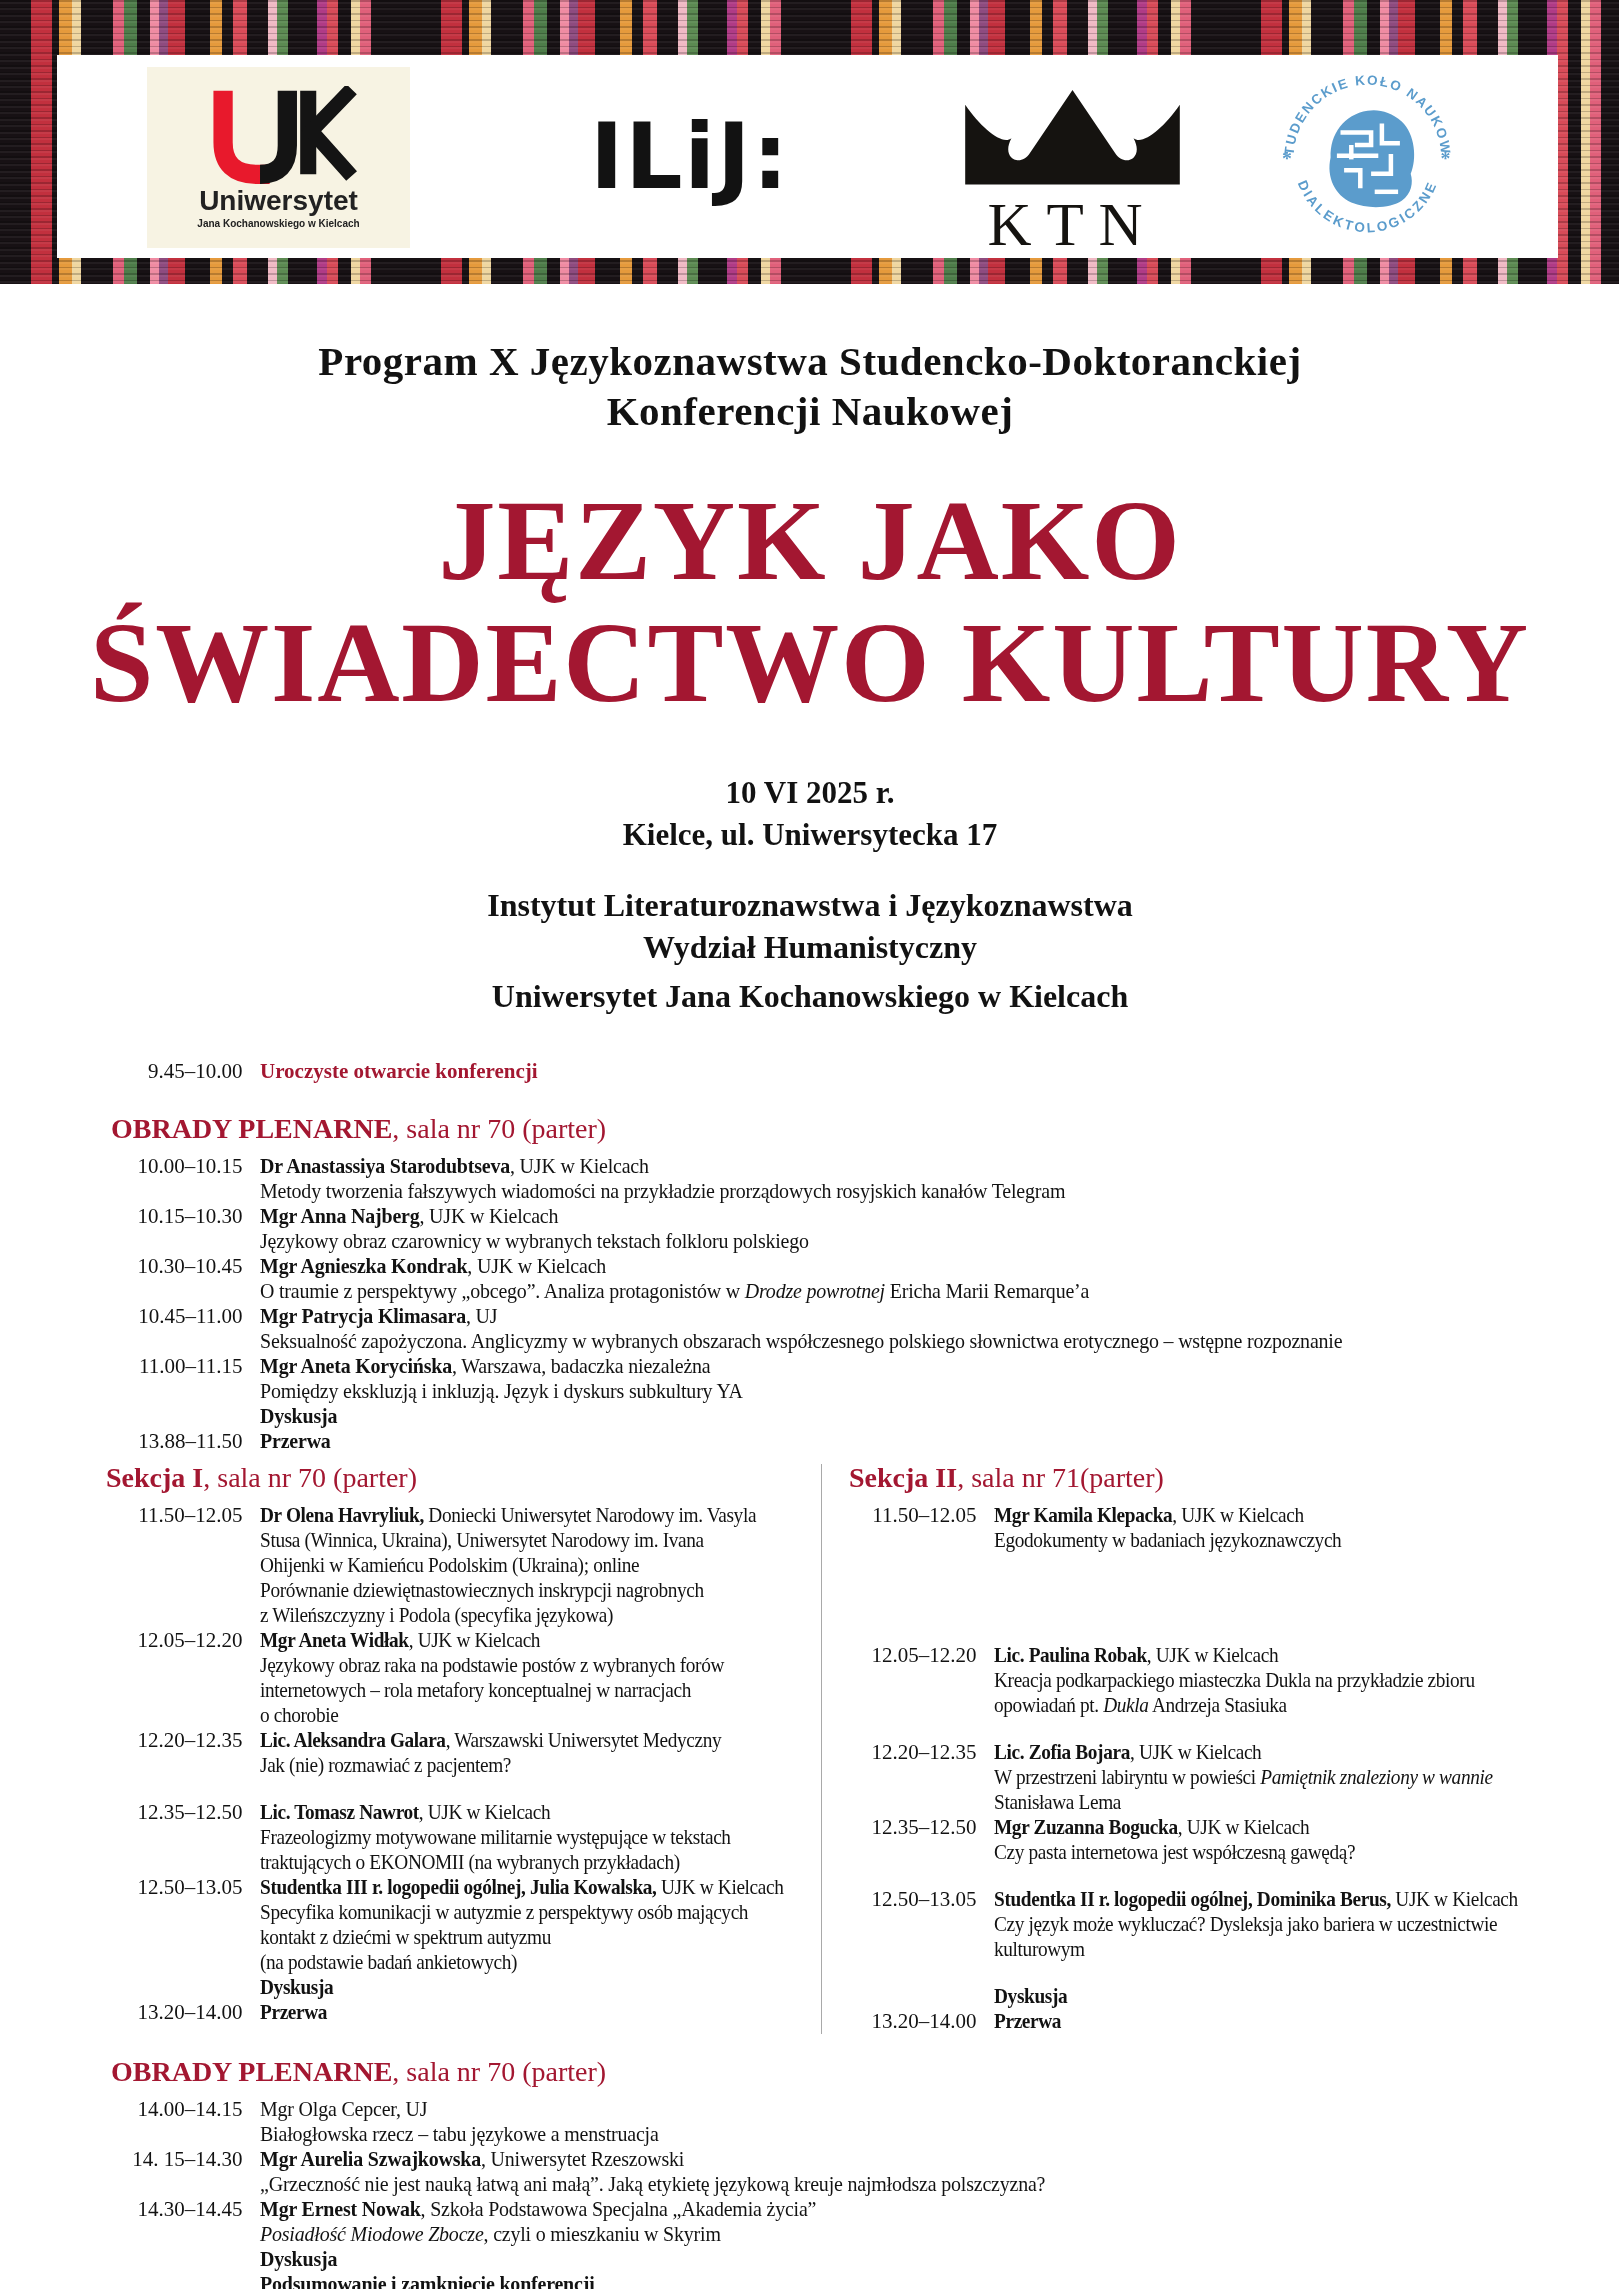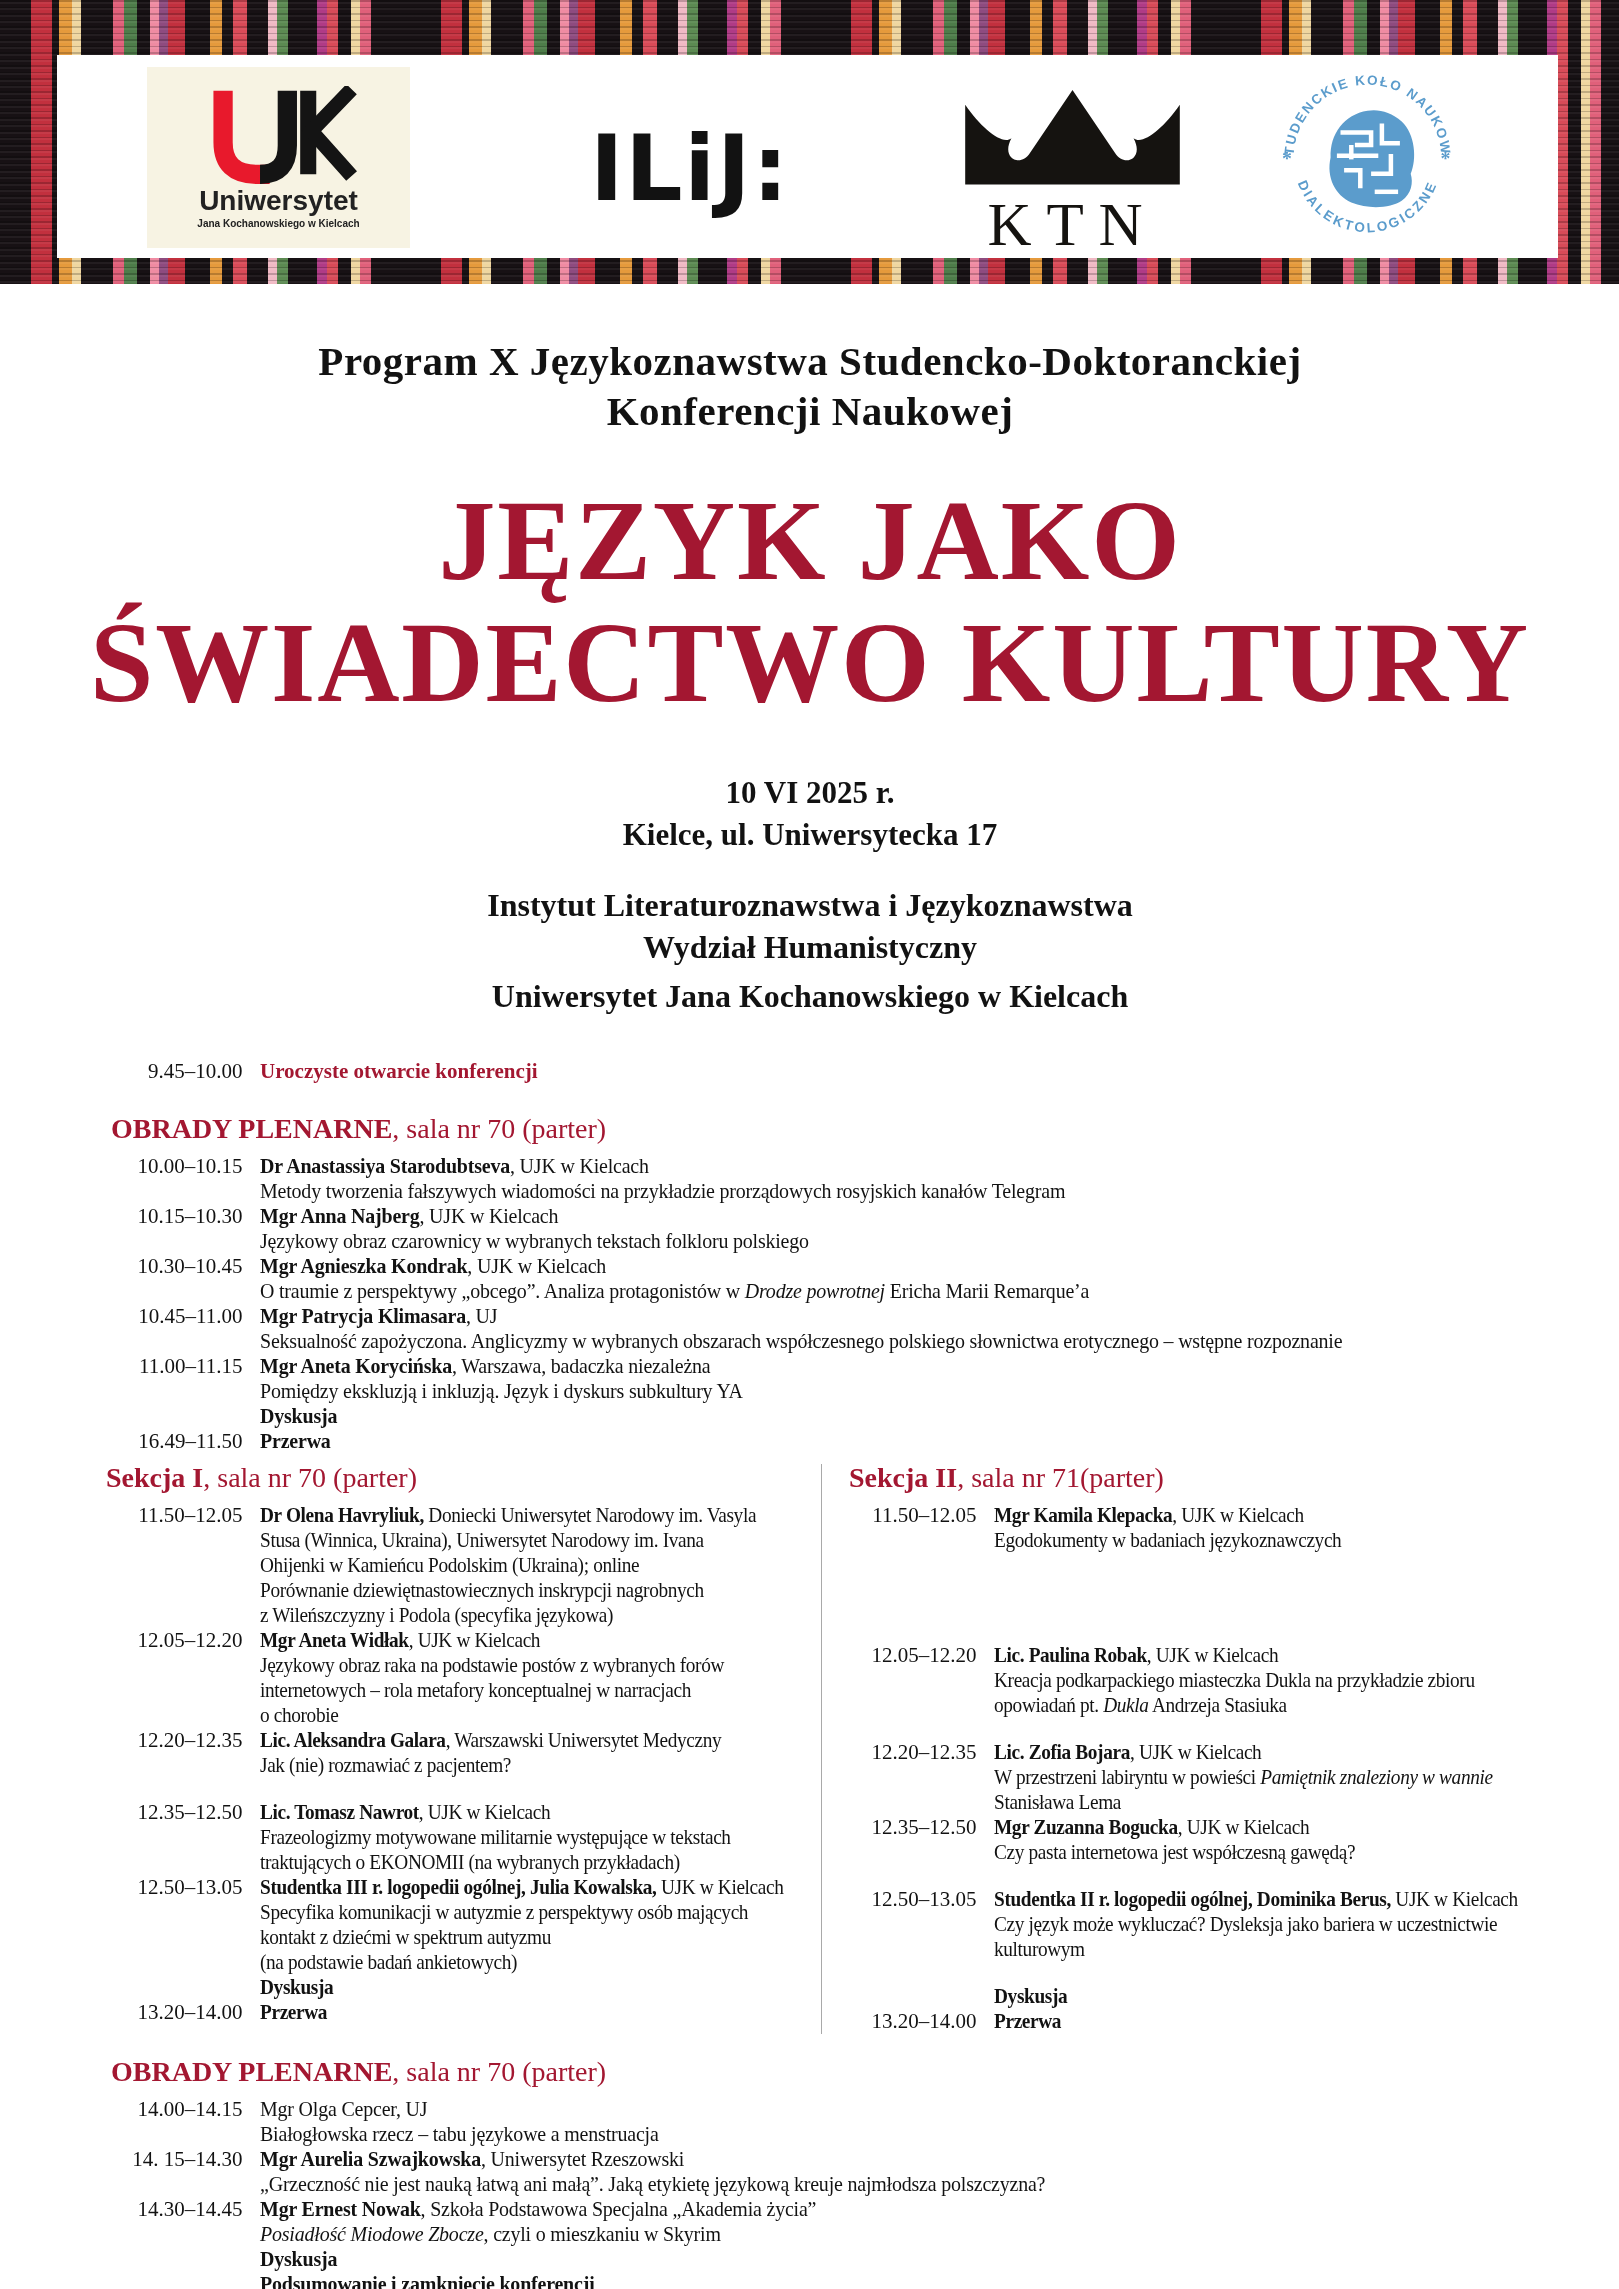--- a/index.html
+++ b/index.html
@@ -23,21 +23,21 @@
         #e0607a 360px 371px, #171114 371px 410px);
   }
   .logo-box { position:absolute; left:57px; top:55px; width:1501px; height:203px; background:#ffffff; }
   .ujk-box {
     position:absolute; left:90px; top:12px; width:263px; height:181px; background:#f7f3e3;
     display:flex; flex-direction:column; align-items:center; justify-content:center;
   }
   .ujk-line1 { font-family:"Liberation Sans", sans-serif; font-weight:bold; font-size:28px; color:#222; margin-top:1.8px; }
   .ujk-line2 { font-family:"Liberation Sans", sans-serif; font-weight:bold; font-size:10px; color:#222; margin-top:0.9px; }
   .ilij-box {
-    position:absolute; left:465px; top:0; width:336px; height:226px;
+    position:absolute; left:465px; top:0; width:336px; height:203px;
     display:flex; align-items:center; justify-content:center;
     font-family:"DejaVu Sans", sans-serif; font-weight:bold; font-size:90px; color:#121212; letter-spacing:1.8px;
   }
   .ktn-box { position:absolute; left:877px; top:9.2px; width:277px; height:189px; display:flex; align-items:center; justify-content:center; }
   .dialect-box { position:absolute; left:1216px; top:9.2px; width:189px; height:189px; }
   
   .program { margin-top:52px; text-align:center; font-weight:bold; font-size:41px; line-height:50px; letter-spacing:0.5px; }
   .main-title { margin-top:44px; text-align:center; font-weight:bold; font-size:114px; line-height:122px; letter-spacing:1.8px; color:#a31731; }
   .date-block { margin-top:48px; text-align:center; font-weight:bold; font-size:31px; line-height:42px; }
   .inst-block { margin-top:28px; text-align:center; font-weight:bold; font-size:32px; line-height:42px; }
@@ -192,21 +192,21 @@
         </div>
         <div class="row">
           <div class="time">11.00–11.15</div>
           <div class="content">
             <div class="line"><span class="b">Mgr Aneta Korycińska</span><span>, Warszawa, badaczka niezależna</span></div>
             <div class="line"><span>Pomiędzy ekskluzją i inkluzją. Język i dyskurs subkultury YA</span></div>
             <div class="line"><span class="b">Dyskusja</span></div>
           </div>
         </div>
         <div class="row">
-          <div class="time">16.49–11.50</div>
+          <div class="time">13.88–11.50</div>
           <div class="content">
             <div class="line"><span class="b">Przerwa</span></div>
           </div>
         </div>
       </div>
   </div>
 
   <div class="cols">
     <div class="colL">
       <div class="sec-heading">

